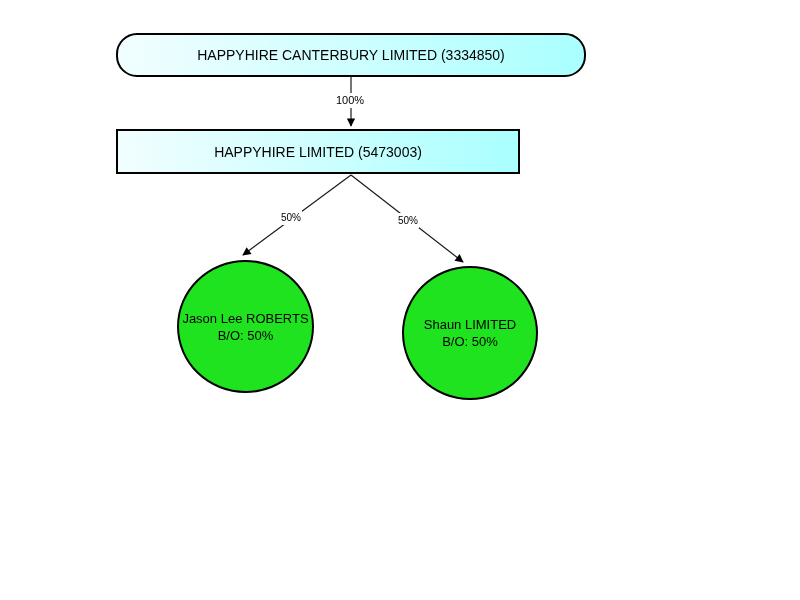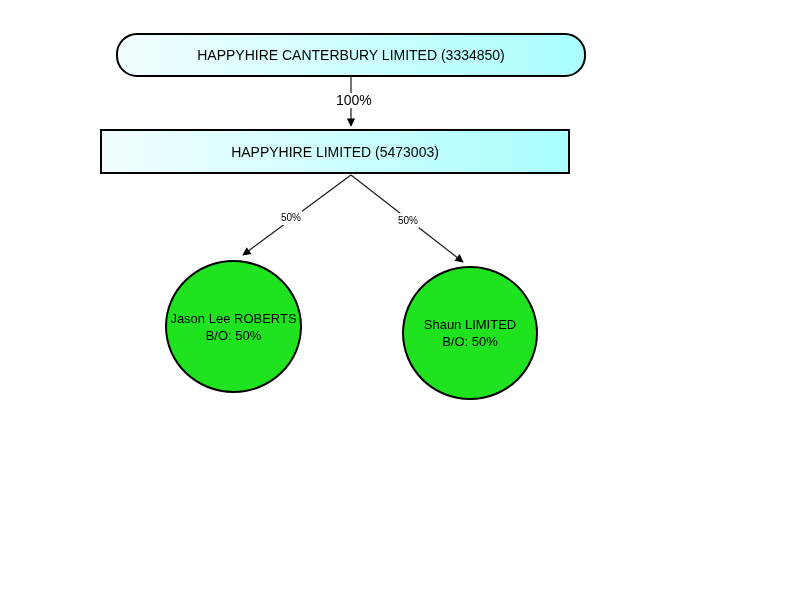--- a/index.html
+++ b/index.html
@@ -30,48 +30,48 @@
       var(--company-gradient-start, #f2feff) 0%,
       var(--company-gradient-end, #aaffff) 100%);
     display: flex;
     align-items: center;
     justify-content: center;
     font-size: 14px;
     text-align: center;
     white-space: nowrap;
   }
   #box-root { left: 116px; top: 33px; width: 470px; height: 44px; border-radius: 21px; }
-  #box-subsidiary { left: 100px; top: 129px; width: 470px; height: 45px; text-align: center; }
+  #box-subsidiary { left: 116px; top: 129px; width: 404px; height: 45px; text-align: center; }
 
   .owner-circle {
     position: absolute;
     box-sizing: border-box;
     border: 2.5px solid var(--stroke, #000000);
     border-radius: 50%;
     background: var(--owner-fill, #1fe31f);
     display: flex;
     flex-direction: column;
     align-items: center;
     justify-content: center;
     font-size: 13px;
     line-height: 17px;
     text-align: center;
   }
-  #owner-left { left: 165px; top: 260px; width: 137px; height: 133px; }
+  #owner-left { left: 177px; top: 260px; width: 137px; height: 133px; }
   #owner-right { left: 402px; top: 266px; width: 136px; height: 134px; }
 
   .edge-label {
     position: absolute;
     font-size: 10px;
     line-height: 15px;
     background: #ffffff;
     padding: 0 1px;
     white-space: nowrap;
   }
-  #label-100 { left: 335px; top: 93px; font-size: 14px; }
+  #label-100 { left: 335px; top: 93px; font-size: 11px; }
   #label-50-left { left: 280px; top: 210px; }
   #label-50-right { left: 397px; top: 213px; }
 </style>
 </head>
 <body>
 
 <div class="canvas">
 
   <svg class="edges" width="800" height="600" viewBox="0 0 800 600" aria-hidden="true">
     <defs>

